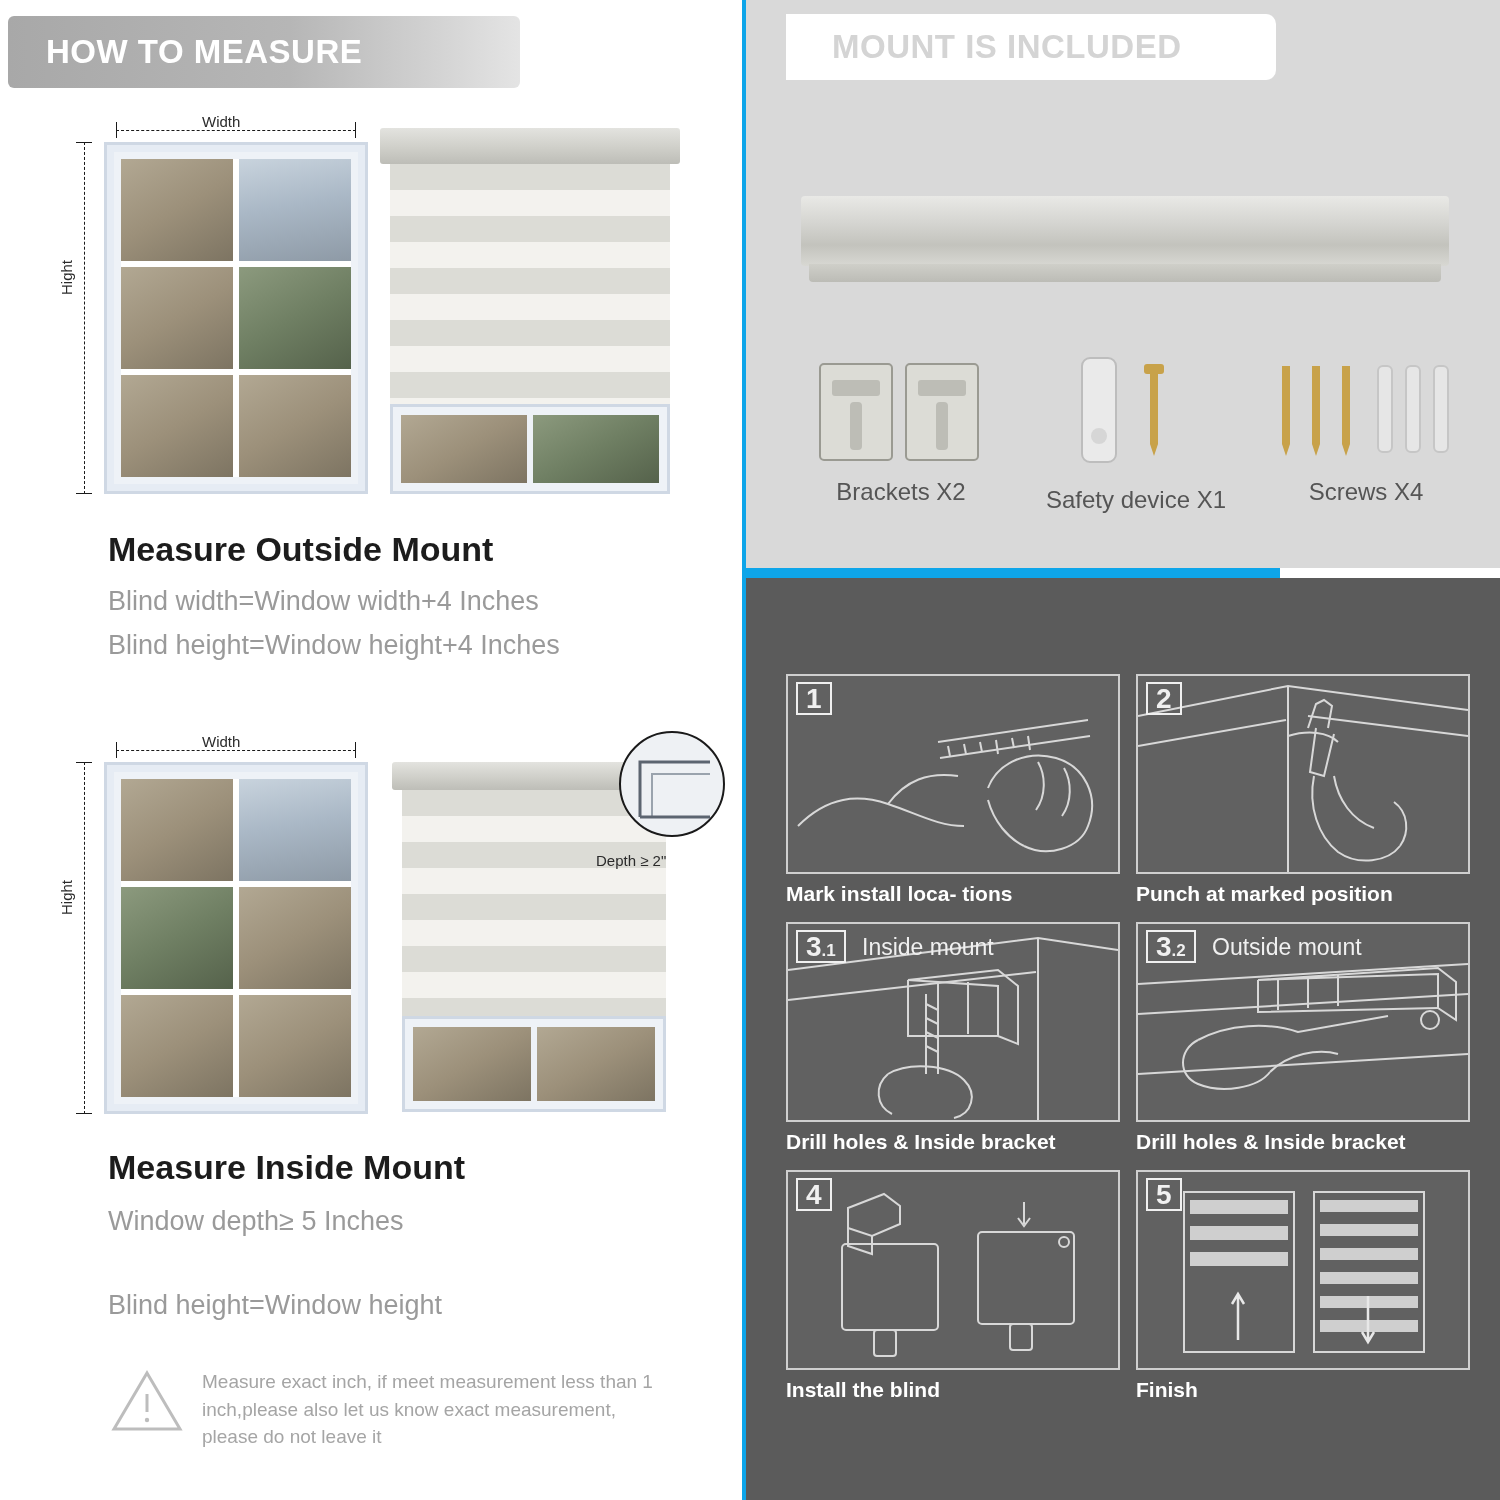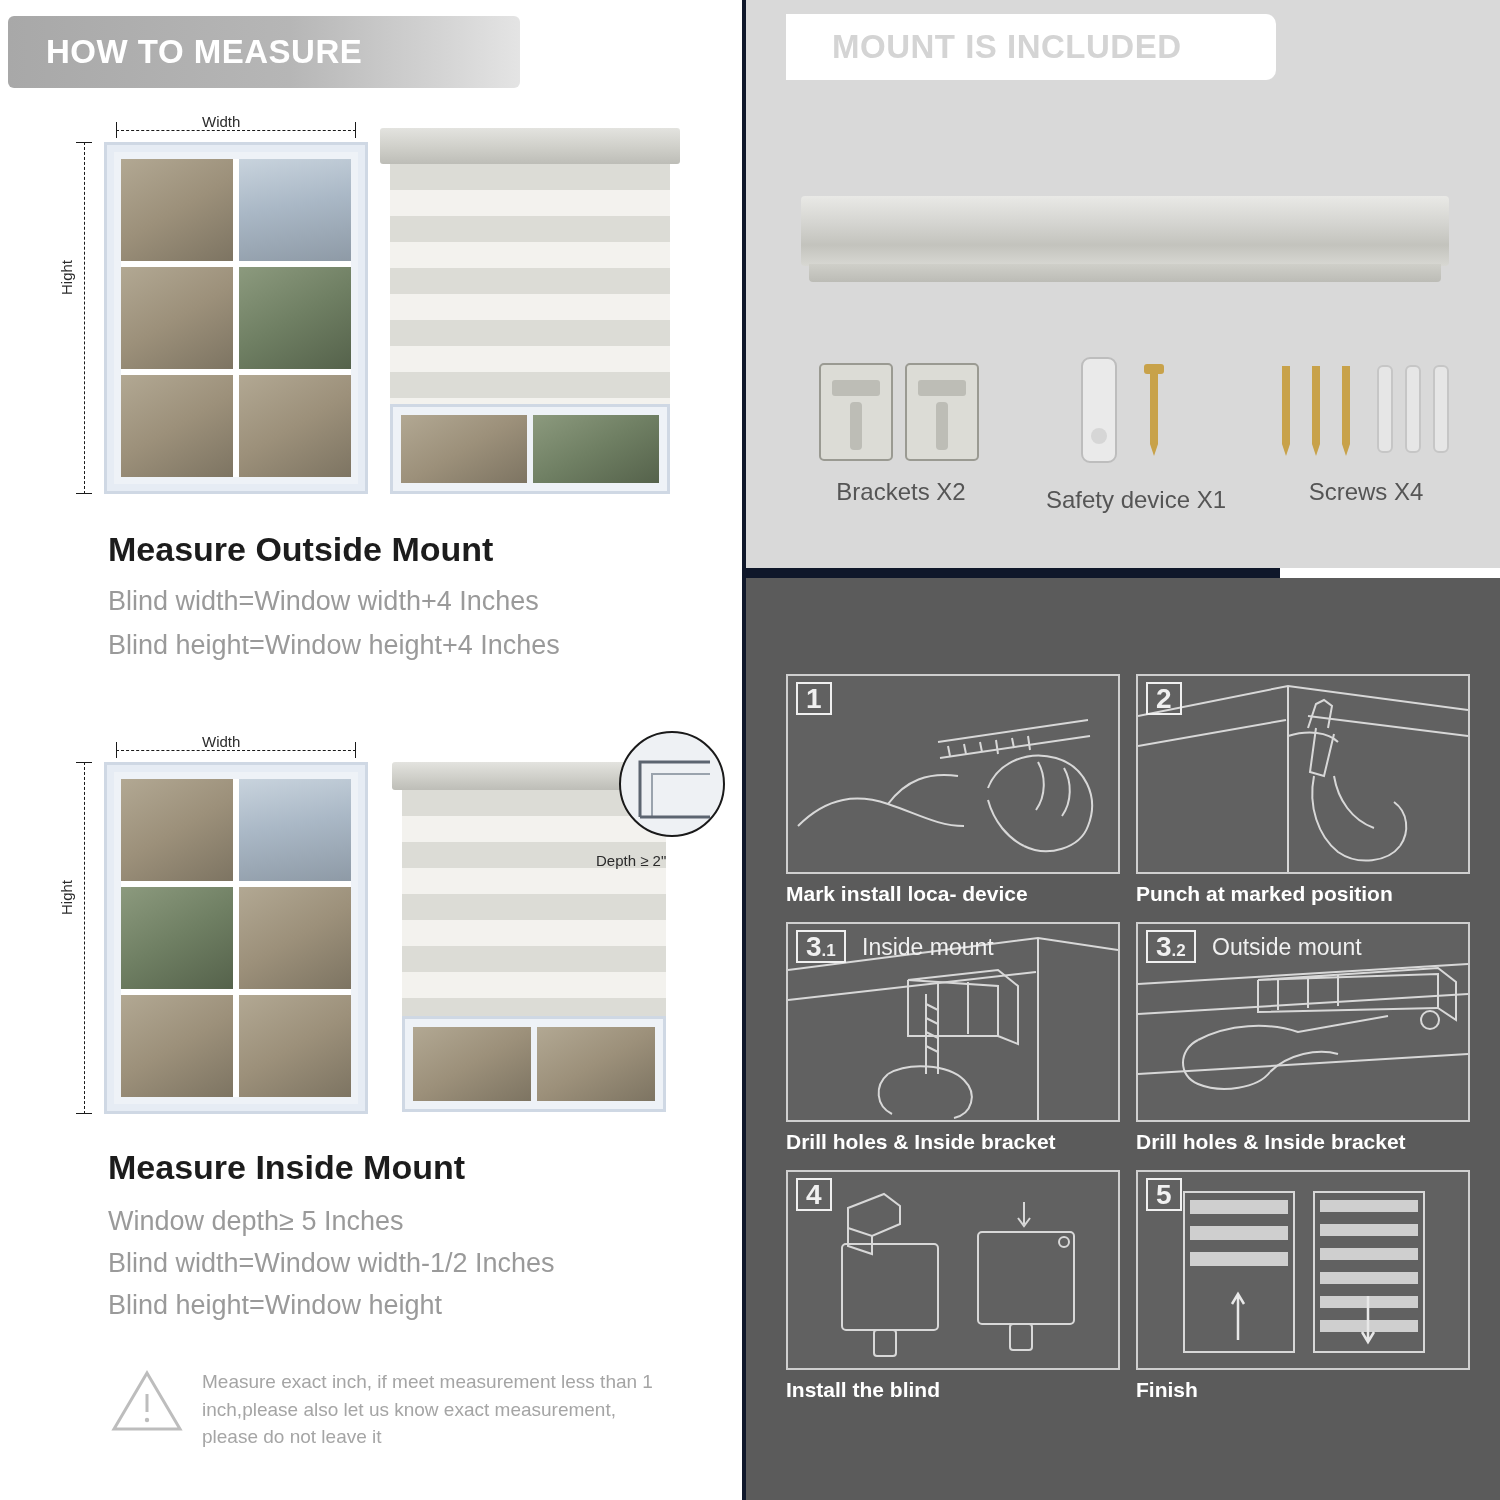--- a/index.html
+++ b/index.html
@@ -2,21 +2,21 @@
 <html><head>
 <meta charset="utf-8">
 <style>
   * { box-sizing: border-box; margin: 0; padding: 0; }
   html, body {
     width: 1500px; height: 1500px;
     font-family: "Liberation Sans", sans-serif;
     background: #ffffff;
     overflow: hidden;
   }
-  .page { position: relative; width: 1280px; height: 1500px; background:#0f172a; }
+  .page { position: relative; width: 1280px; height: 1500px; background:#0ea5e9; }
 
   
   .left-col {
     position: absolute; left: 0; top: 0; width: 742px; height: 1500px;
     background: #ffffff;
   }
   .banner {
     position: absolute;
     display: flex; align-items: center;
     color: #ffffff;
@@ -248,21 +248,20 @@
         <circle cx="72" cy="62" r="52" fill="#eef1f4" stroke="#1a1a1a" stroke-width="2"></circle>
         <path d="M40 95 L40 40 L110 40" fill="none" stroke="#5c6570" stroke-width="3"></path>
         <path d="M52 95 L52 52 L110 52" fill="none" stroke="#9aa3ad" stroke-width="2"></path>
         <path d="M40 95 L110 95" fill="none" stroke="#5c6570" stroke-width="3"></path>
       </svg>
       <div class="dim-label" style="position:absolute; left:536px; top:122px;">Depth ≥ 2"</div>
     </div>
 
     <div class="heading" style="left:108px; top:1148px;">Measure Inside Mount</div>
     <div class="line" style="left:108px; top:1206px;">Window depth≥ 5 Inches</div>
-    <div class="line" style="left:108px; top:1248px;">Blind width=Window width-1/2 Inches</div>
     <div class="line" style="left:108px; top:1290px;">Blind height=Window height</div>
 
     <div class="note-box" style="left:110px; top:1368px; width:560px;">
       <div class="warn-tri">
         <svg width="74" height="66" viewBox="0 0 74 66">
           <path d="M37 5 L70 61 L4 61 Z" fill="none" stroke="#bdbdbd" stroke-width="3"></path>
           <line x1="37" y1="26" x2="37" y2="44" stroke="#bdbdbd" stroke-width="3"></line>
           <circle cx="37" cy="52" r="2.2" fill="#bdbdbd"></circle>
         </svg>
       </div>
@@ -341,21 +340,21 @@
               <path class="ln" d="M160 70 L162 80 M176 68 L178 78 M192 66 L194 76 M208 64 L210 78 M224 62 L226 72 M240 60 L242 74"></path>
               <path class="ln" d="M200 112 C210 86, 240 74, 268 82 C296 90, 312 120, 300 150 C292 172, 260 182, 236 170"></path>
               <path class="ln" d="M236 170 C220 162, 206 146, 200 124"></path>
               <path class="ln" d="M250 86 C258 100, 258 120, 248 134"></path>
               <path class="ln" d="M276 92 C284 106, 284 126, 274 140"></path>
             </svg>
             <div class="step-num">
               <span>1</span>
             </div>
           </div>
-          <div class="step-cap">Mark install loca- device</div>
+          <div class="step-cap">Mark install loca- tions</div>
         </div>
 
         <div class="step">
           <div class="step-img">
             <svg width="330" height="196" viewBox="0 0 330 196">
               <path class="ln" d="M0 40 L150 10 L330 34"></path>
               <path class="ln" d="M150 10 L150 196"></path>
               <path class="ln" d="M0 70 L148 44"></path>
               <path class="ln" d="M170 40 L330 60"></path>
               <path class="ln" d="M150 60 C170 54, 190 56, 200 66"></path>

